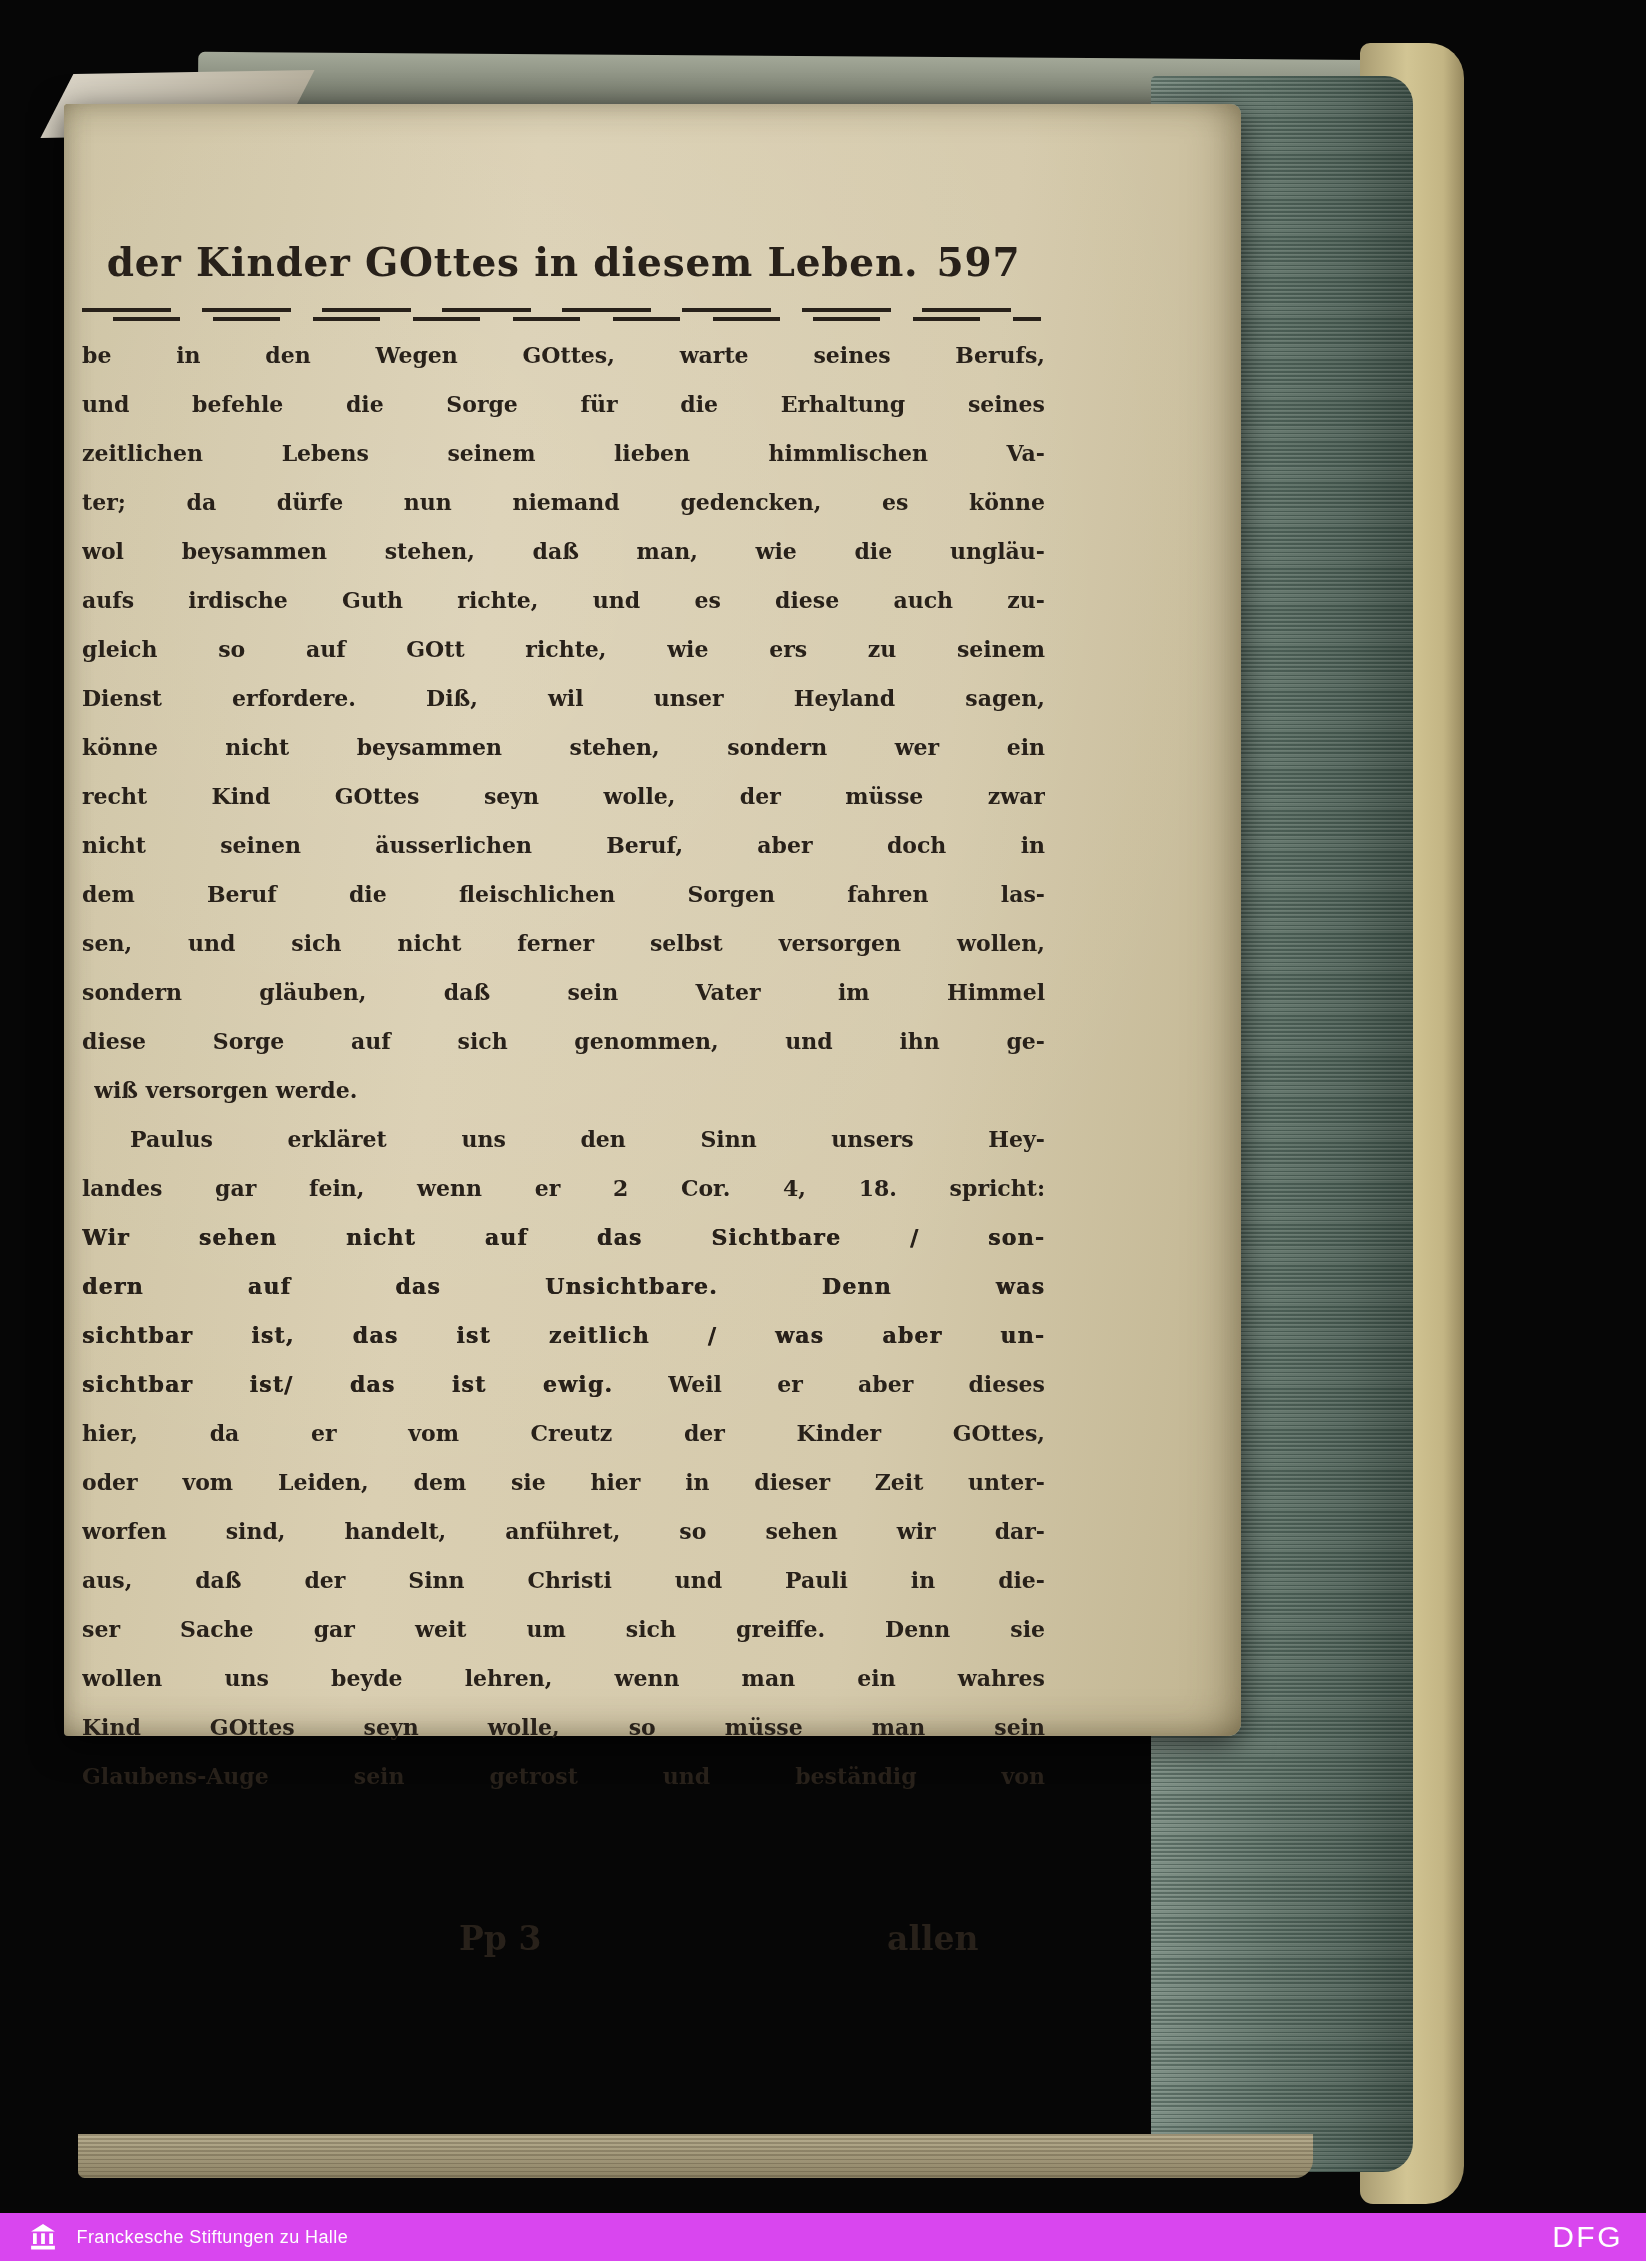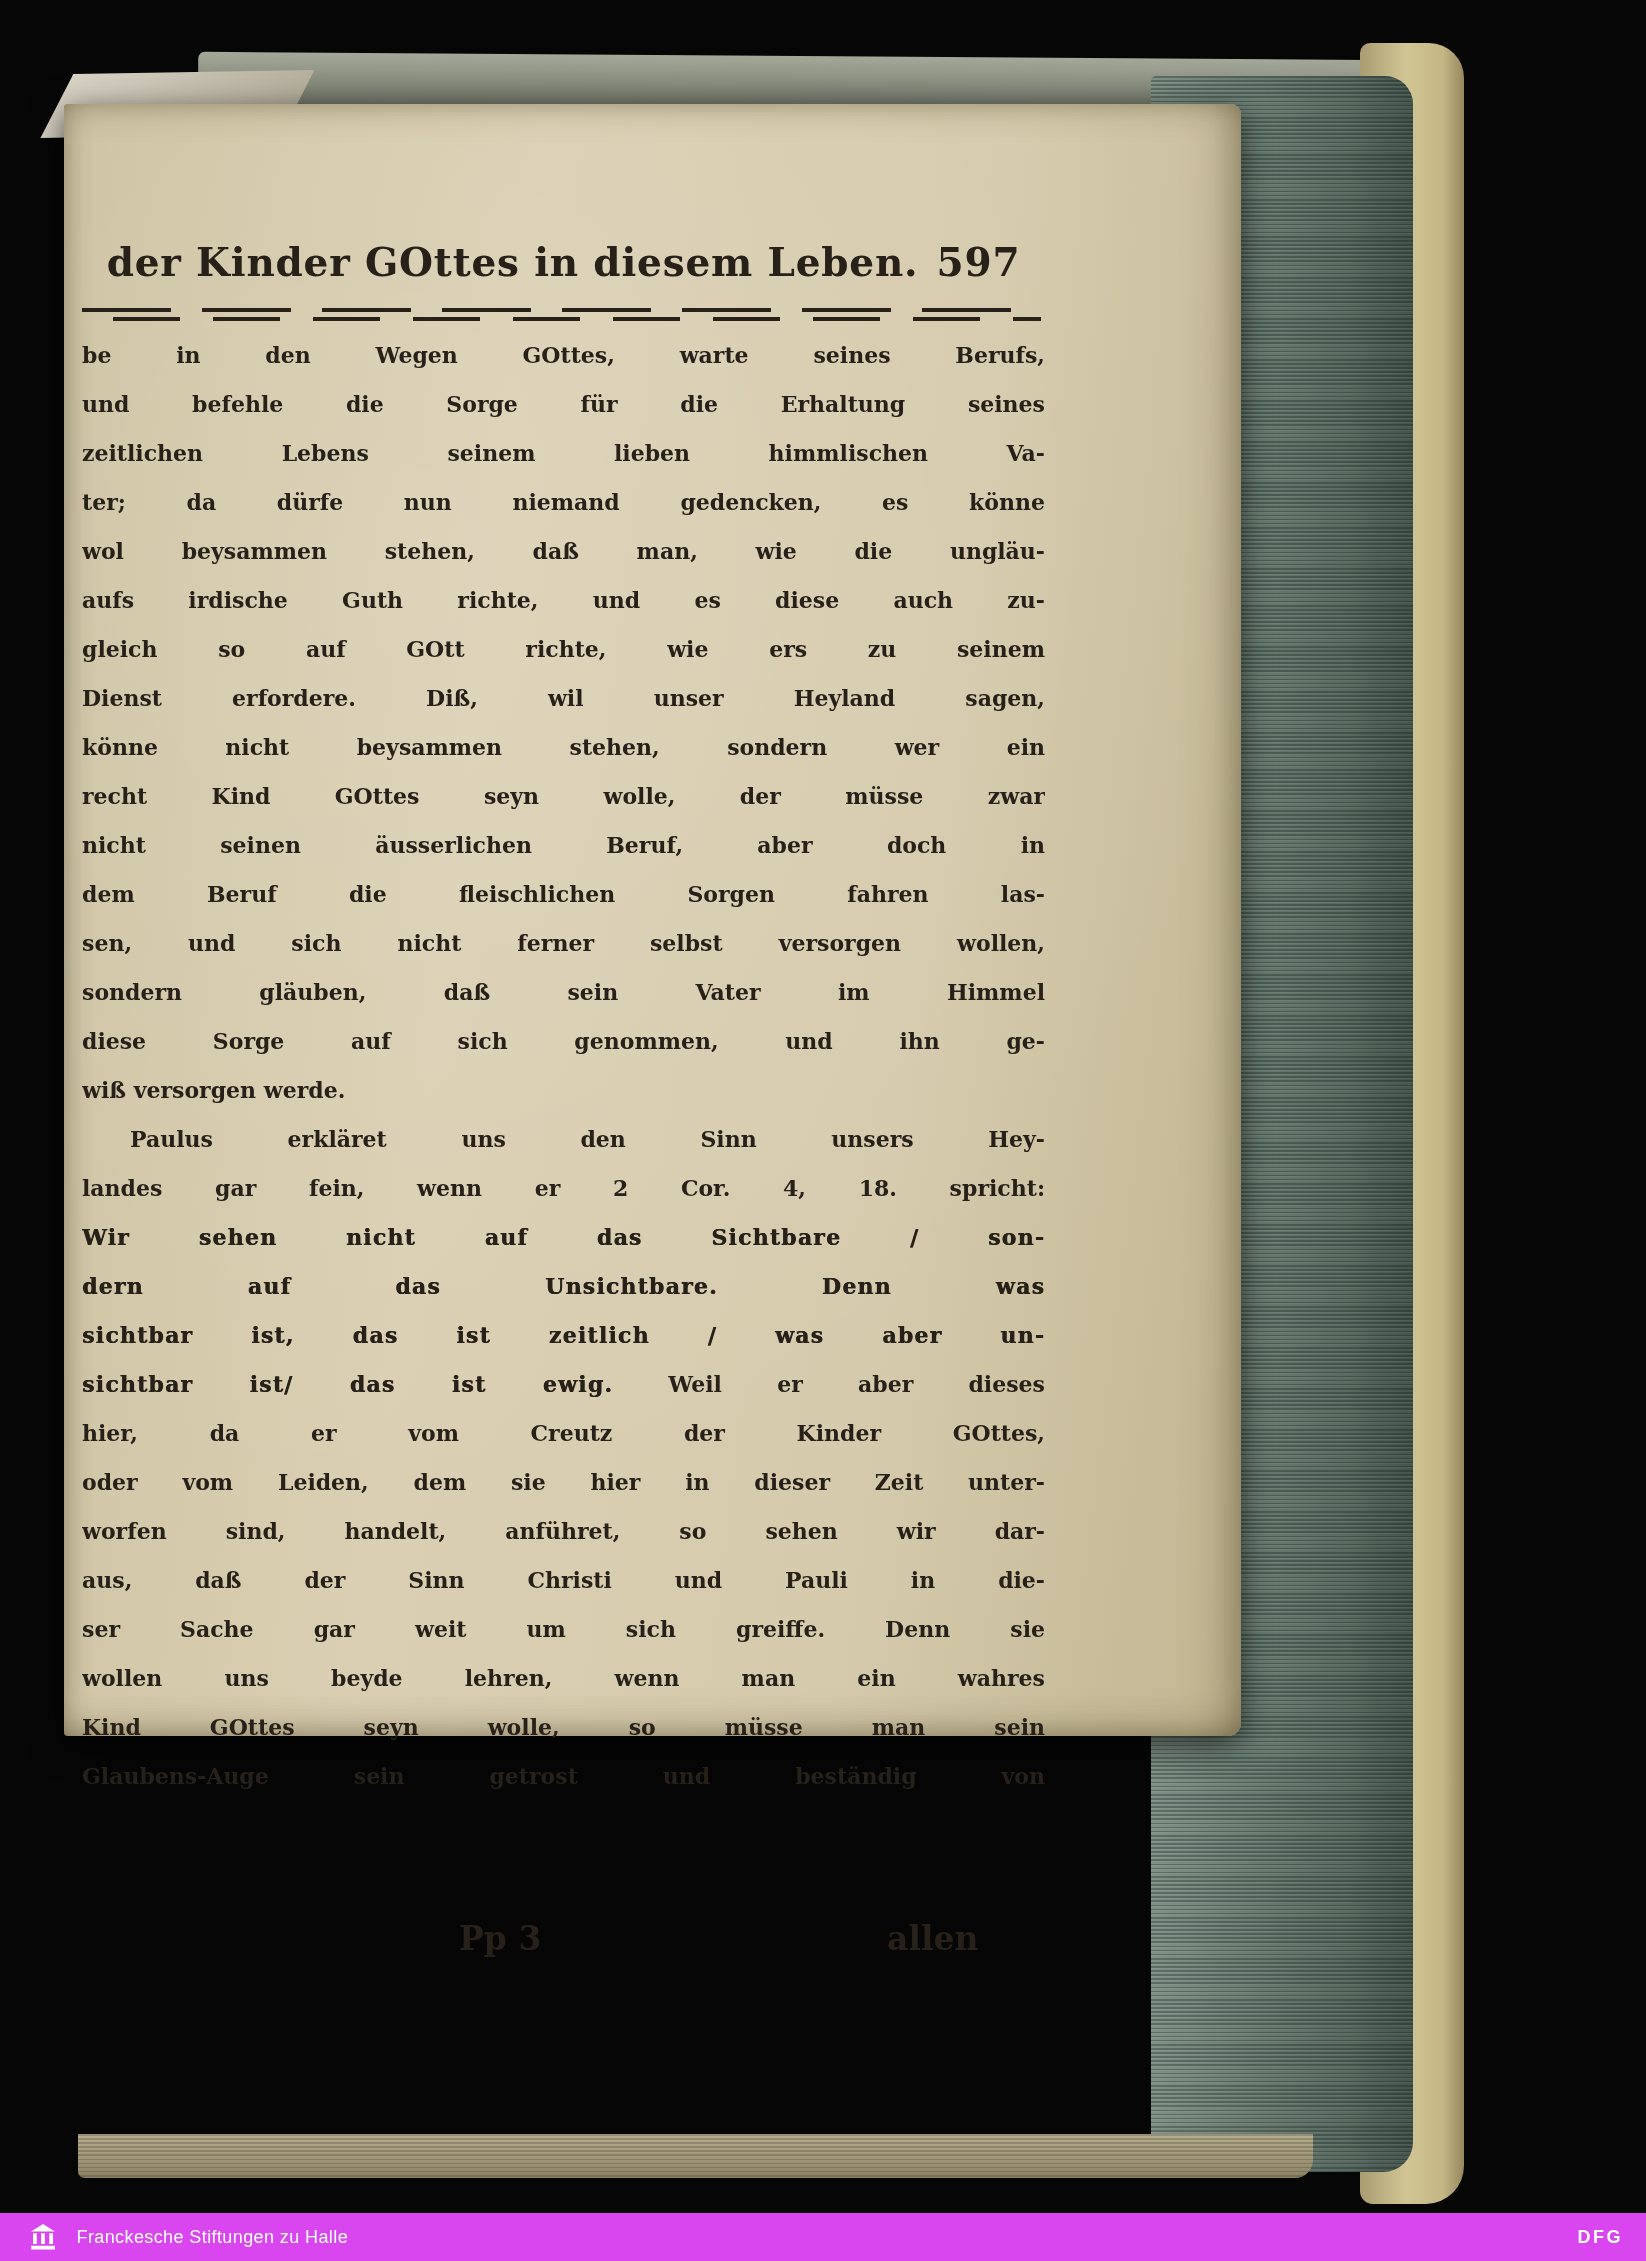--- a/index.html
+++ b/index.html
@@ -55,37 +55,37 @@
     background-image:
       repeating-linear-gradient(90deg,#28211a 0 89px, transparent 89px 120px),
       repeating-linear-gradient(90deg,#28211a 0 67px, transparent 67px 100px);
     background-size:100% 4.1px,100% 4.1px;
     background-position:0 0,31px 9px;
     background-repeat:no-repeat,no-repeat;}
 
   .body{position:absolute;top:227px;left:0;width:963px;}
   .line{height:49px;line-height:49px;font-size:22px;font-weight:700;
     text-align:justify;text-align-last:justify;overflow:hidden;white-space:normal;}
-  .line.nojust{text-align:left;text-align-last:left;}
+  .line.nojust{text-align:left;text-align-last:left;margin-left:12px;}
   .line.indent{padding-left:48px;}
   .em{letter-spacing:1.2px;text-shadow:0.5px 0 currentColor;}
 
   .colophon{position:absolute;top:1810px;left:0;width:963px;height:49px;
     font-size:33px;font-weight:700;line-height:49px;}
   .sig{position:absolute;left:377px;}
   .catch{position:absolute;left:805px;}
 
   
   .footerbar{position:absolute;left:0;bottom:0;width:100%;height:48px;z-index:6;
     background:#d946ef;display:flex;align-items:center;
     font-family:"Liberation Sans", sans-serif;color:#ffffff;}
   .logo{margin-left:25px;width:35px;height:35px;display:flex;align-items:center;justify-content:center;}
   .logo svg{width:30px;height:30px;}
   .inst{margin-left:16.5px;font-size:18px;letter-spacing:0.4px;}
-  .dfg{margin-left:auto;margin-right:23px;font-size:18px;font-weight:700;letter-spacing:2.5px;}
+  .dfg{margin-left:auto;margin-right:23px;font-size:30px;font-weight:400;letter-spacing:2.5px;}
 </style>
 </head>
 <body>
 
 <div class="canvas">
 
   <div class="head-edge"></div>
   <div class="corner-parchment"></div>
   <div class="vellum"></div>
   <div class="fore-edge"></div>

